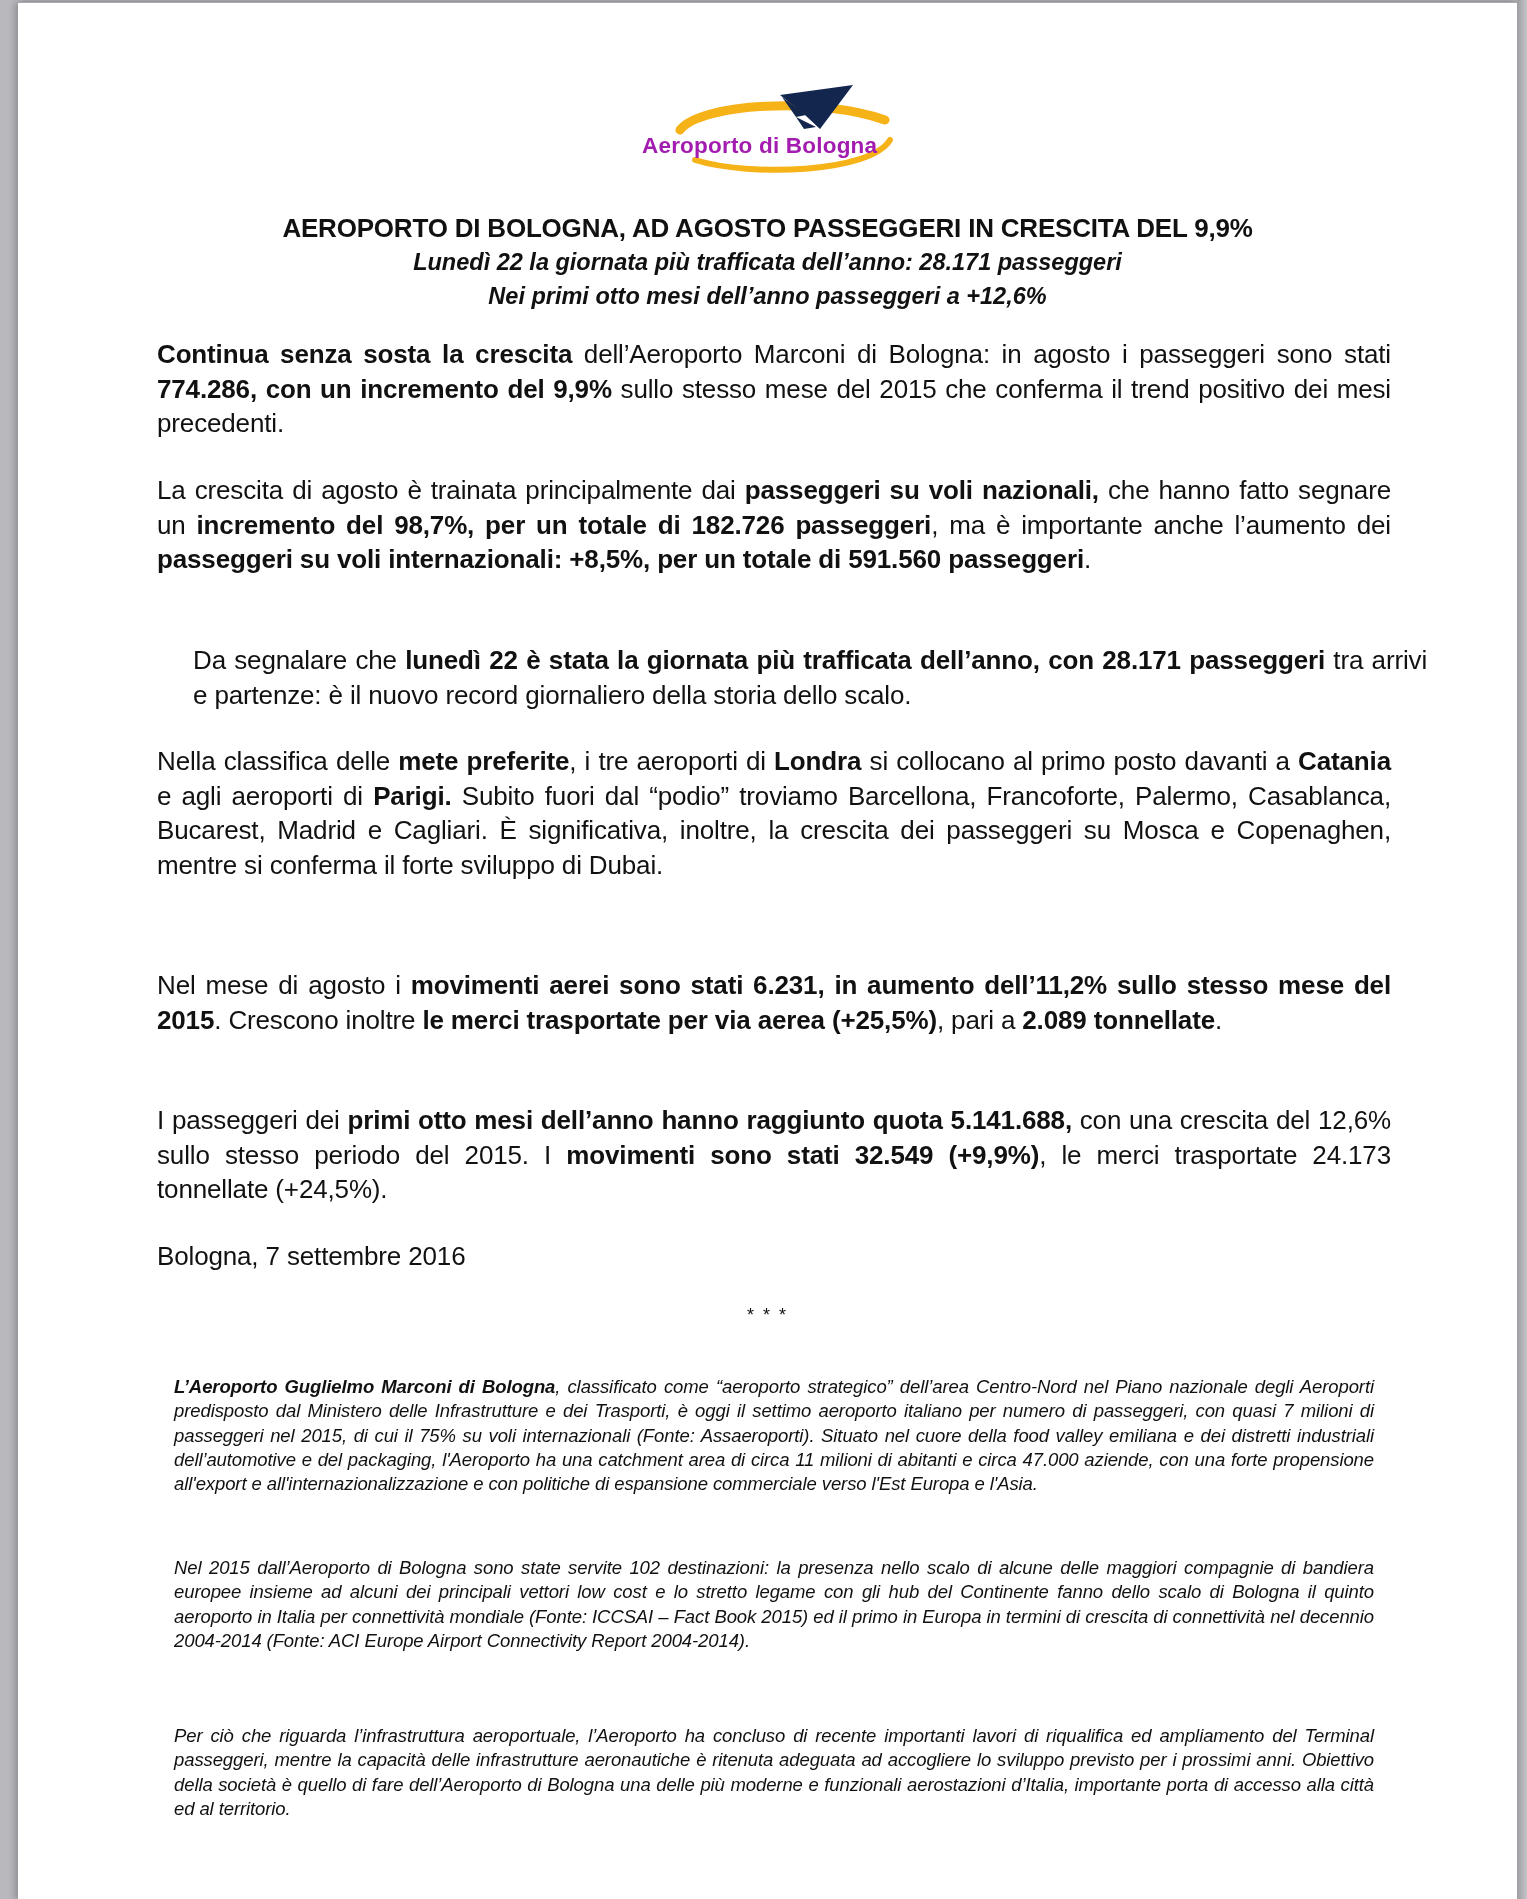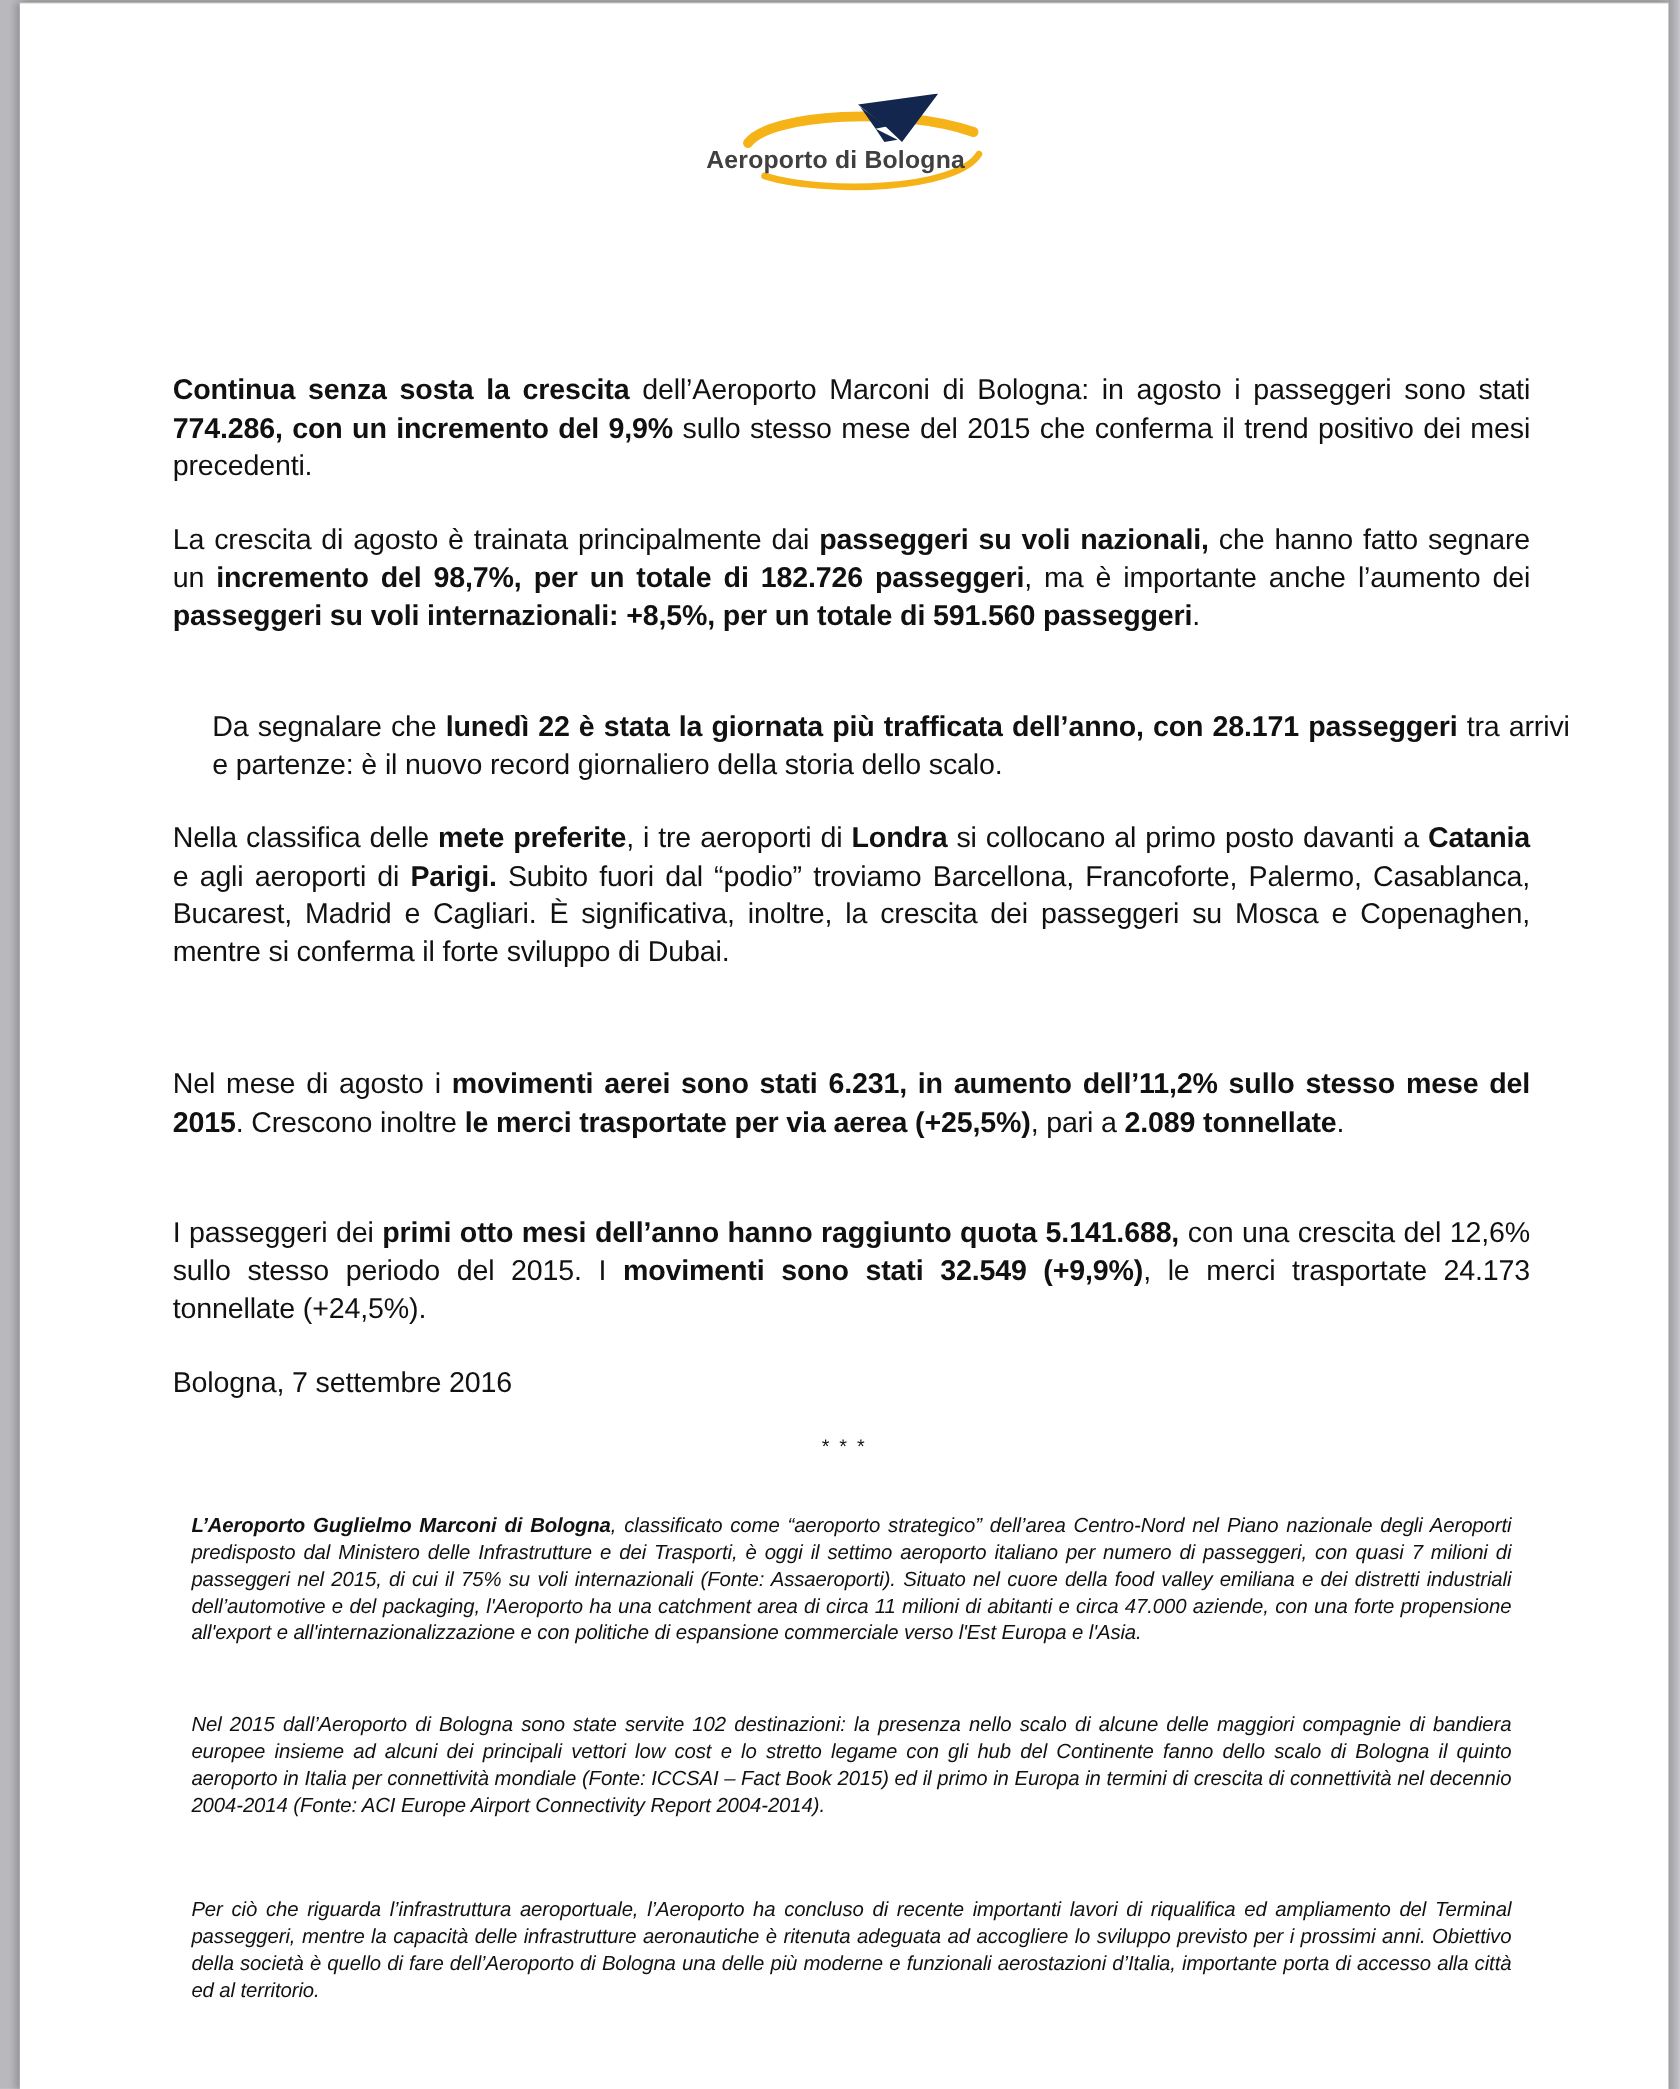--- a/index.html
+++ b/index.html
@@ -20,21 +20,21 @@
       position: absolute; right: 0; top: 0; width: 10px; height: 1899px;
       background: linear-gradient(to right, #9d9da2, #c4c4c9);
     }
     .logo {
       position: absolute; left: 602px; top: 82px; width: 320px; height: 90px;
     }
     .logo svg { position: absolute; left: 0; top: 0; }
     .logo-text {
       position: absolute; left: 22px; top: 48px;
       font-family: "Liberation Sans", sans-serif; font-weight: bold;
-      font-size: 22.5px; color: #404040; letter-spacing: 0.2px; white-space: nowrap;
+      font-size: 22.5px; color: #a21caf; letter-spacing: 0.2px; white-space: nowrap;
     }
     .headings { position: absolute; left: 0; width: 1499px; top: 208px; text-align: center; }
     .h-title {
       font-weight: bold; font-size: 26px; line-height: 34px; letter-spacing: -0.2px;
     }
     .h-sub {
       font-weight: bold; font-style: italic; font-size: 23.5px; line-height: 34px;
     }
     .body-text {
       position: absolute; left: 139px; width: 1234px;
@@ -73,20 +73,25 @@
     <svg width="320" height="90" viewBox="0 0 320 90">
       <path d="M 60 45 C 80 18, 200 12, 265 35" stroke="#f5b318" stroke-width="9" fill="none" stroke-linecap="round"></path>
       <path d="M 75 75 C 130 92, 250 88, 270 55" stroke="#f5b318" stroke-width="6" fill="none" stroke-linecap="round"></path>
       <path d="M 160 10 L 233 0 L 200 44 L 185 30 Z" fill="#13264e"></path>
       <path d="M 162 12 L 186 30 L 176 32 Z" fill="#13264e"></path>
       <path d="M 176 32 L 196 42 L 184 44 Z" fill="#13264e"></path>
     </svg>
     <div class="logo-text">Aeroporto di Bologna</div>
   </div>
 
+  <div class="headings">
+    <div class="h-title">AEROPORTO DI BOLOGNA, AD AGOSTO PASSEGGERI IN CRESCITA DEL 9,9%</div>
+    <div class="h-sub">Lunedì 22 la giornata più trafficata dell’anno: 28.171 passeggeri</div>
+    <div class="h-sub">Nei primi otto mesi dell’anno passeggeri a +12,6%</div>
+  </div>
 
   <div class="body-text p1">
       <p><b>Continua senza sosta la crescita</b><span> dell’Aeroporto Marconi di Bologna: in agosto i passeggeri sono stati </span><b>774.286, con un incremento del 9,9%</b><span> sullo stesso mese del 2015 che conferma il trend positivo dei mesi precedenti.</span></p>
     </div>
   <div class="body-text p2">
       <p><span>La crescita di agosto è trainata principalmente dai </span><b>passeggeri su voli nazionali,</b><span> che hanno fatto segnare un </span><b>incremento del 98,7%, per un totale di 182.726 passeggeri</b><span>, ma è importante anche l’aumento dei </span><b>passeggeri su voli internazionali: +8,5%, per un totale di 591.560 passeggeri</b><span>.</span></p>
     </div>
   <div class="body-text p3">
       <p><span>Da segnalare che </span><b>lunedì 22 è stata la giornata più trafficata dell’anno, con 28.171 passeggeri</b><span> tra arrivi e partenze: è il nuovo record giornaliero della storia dello scalo.</span></p>
     </div>

